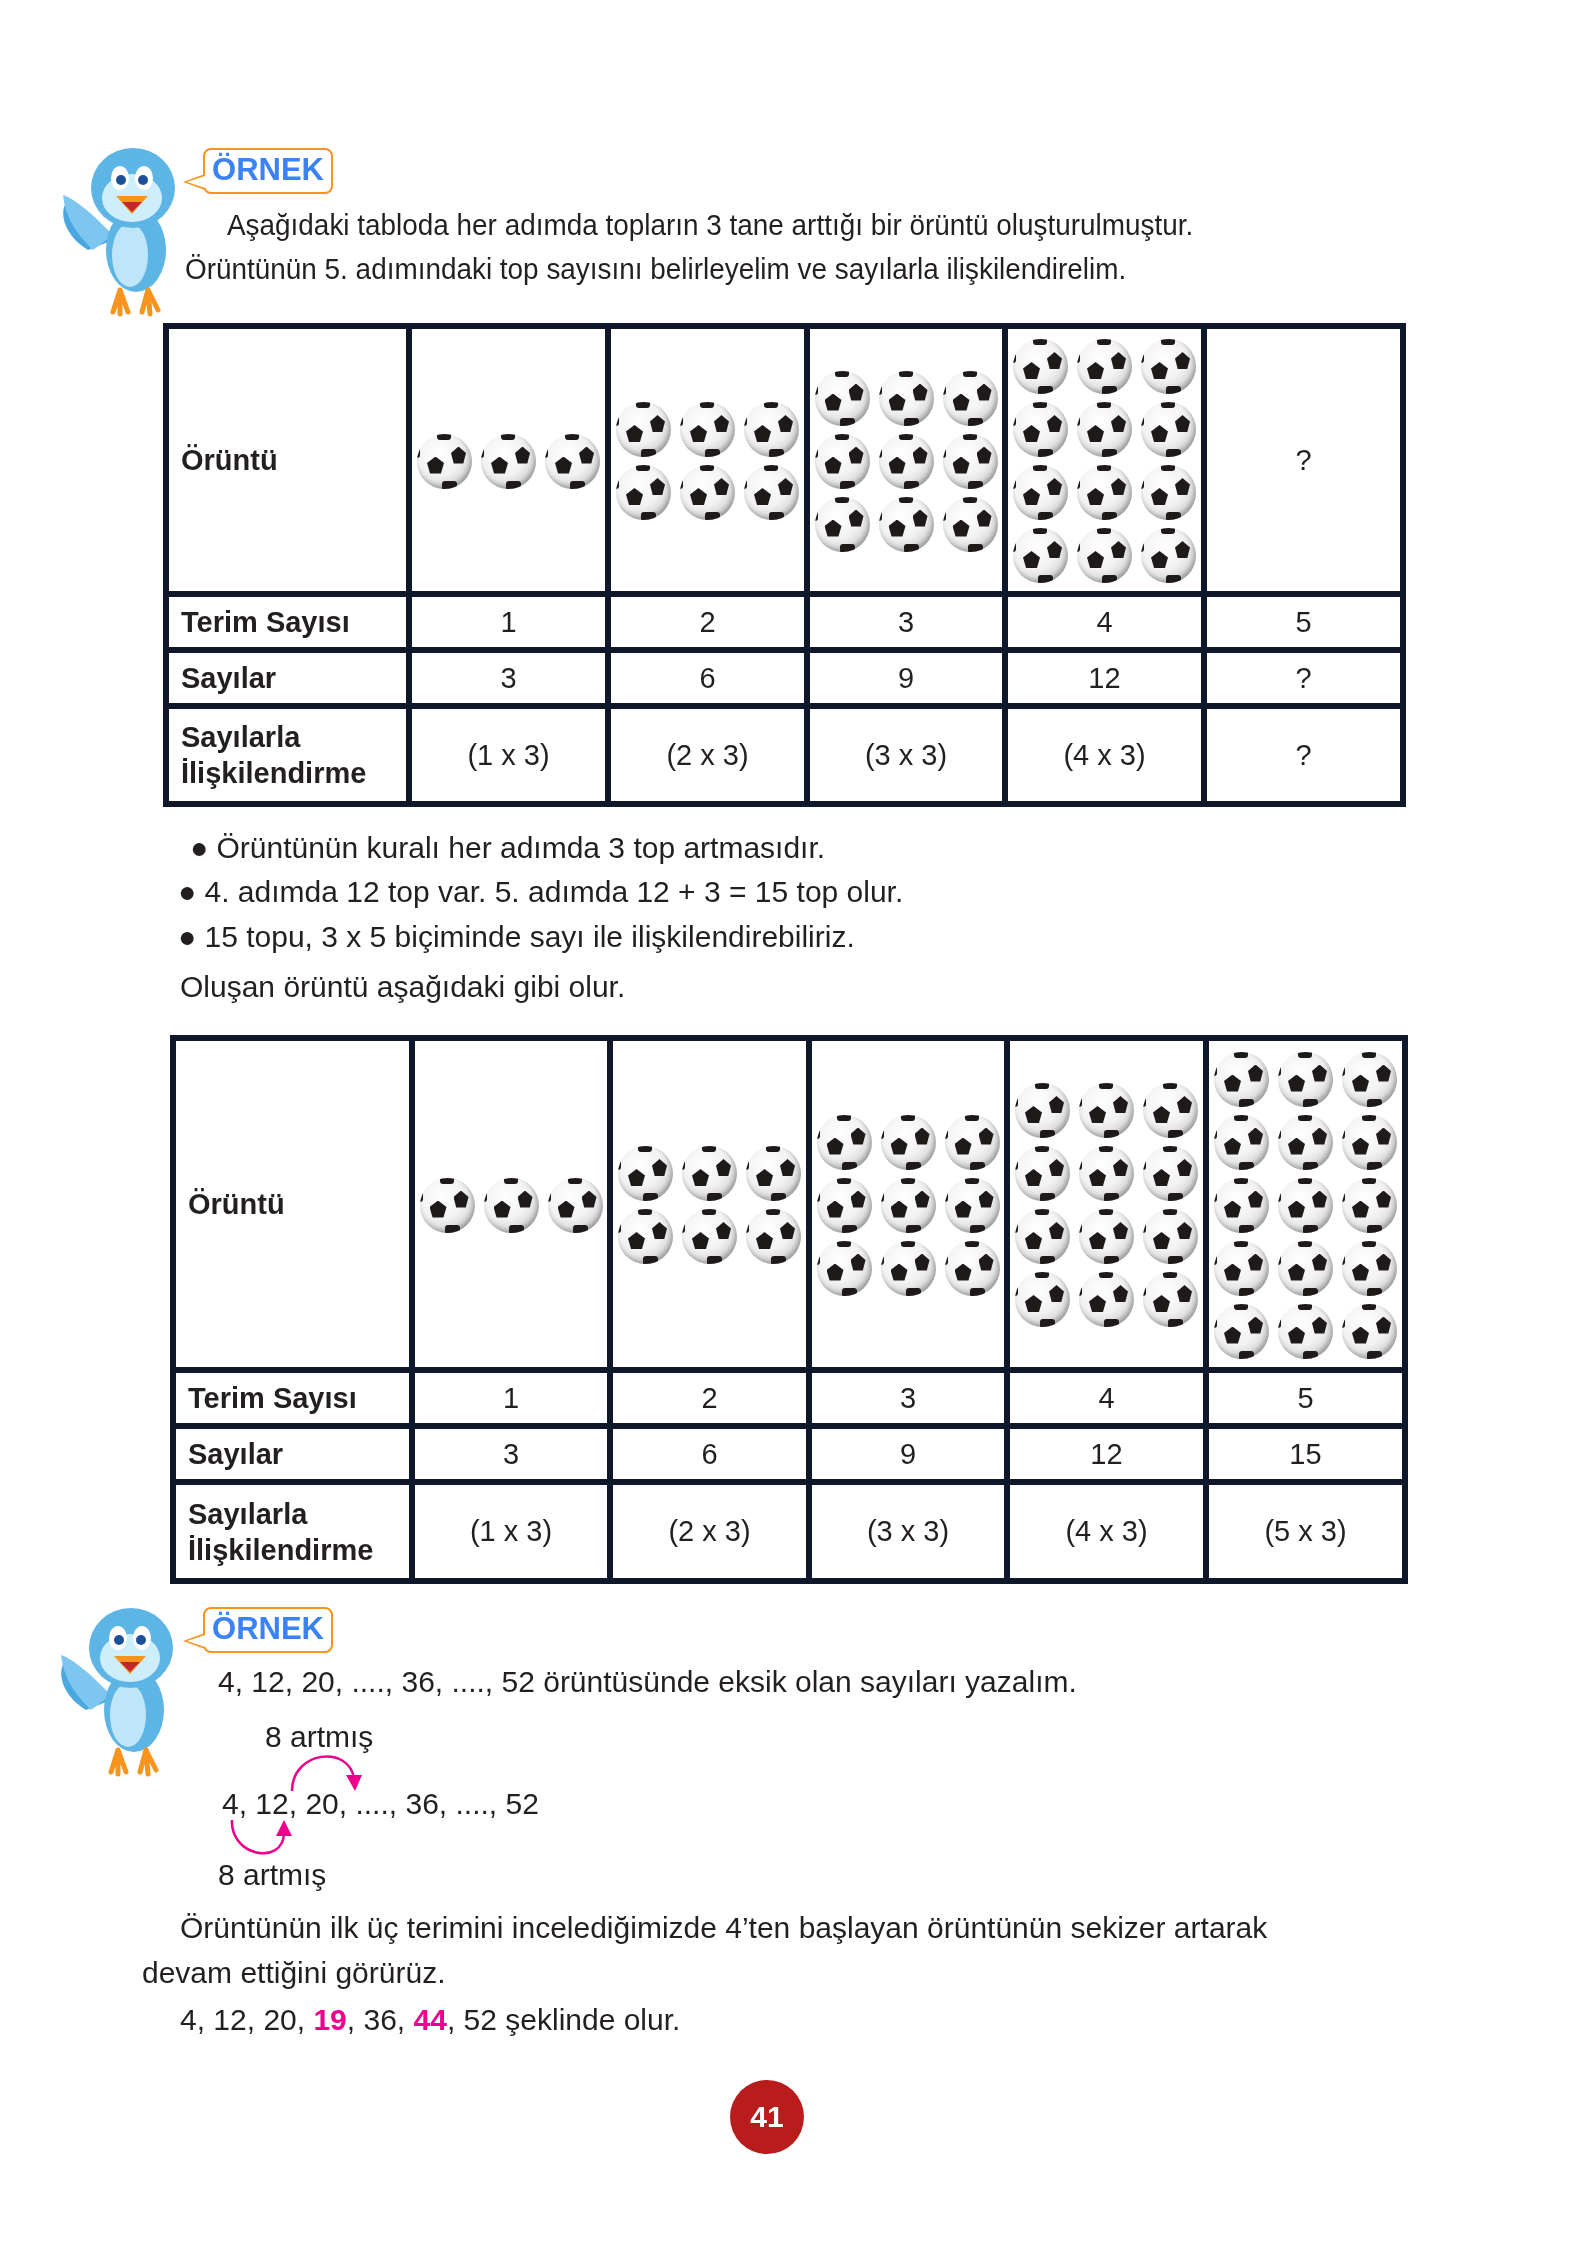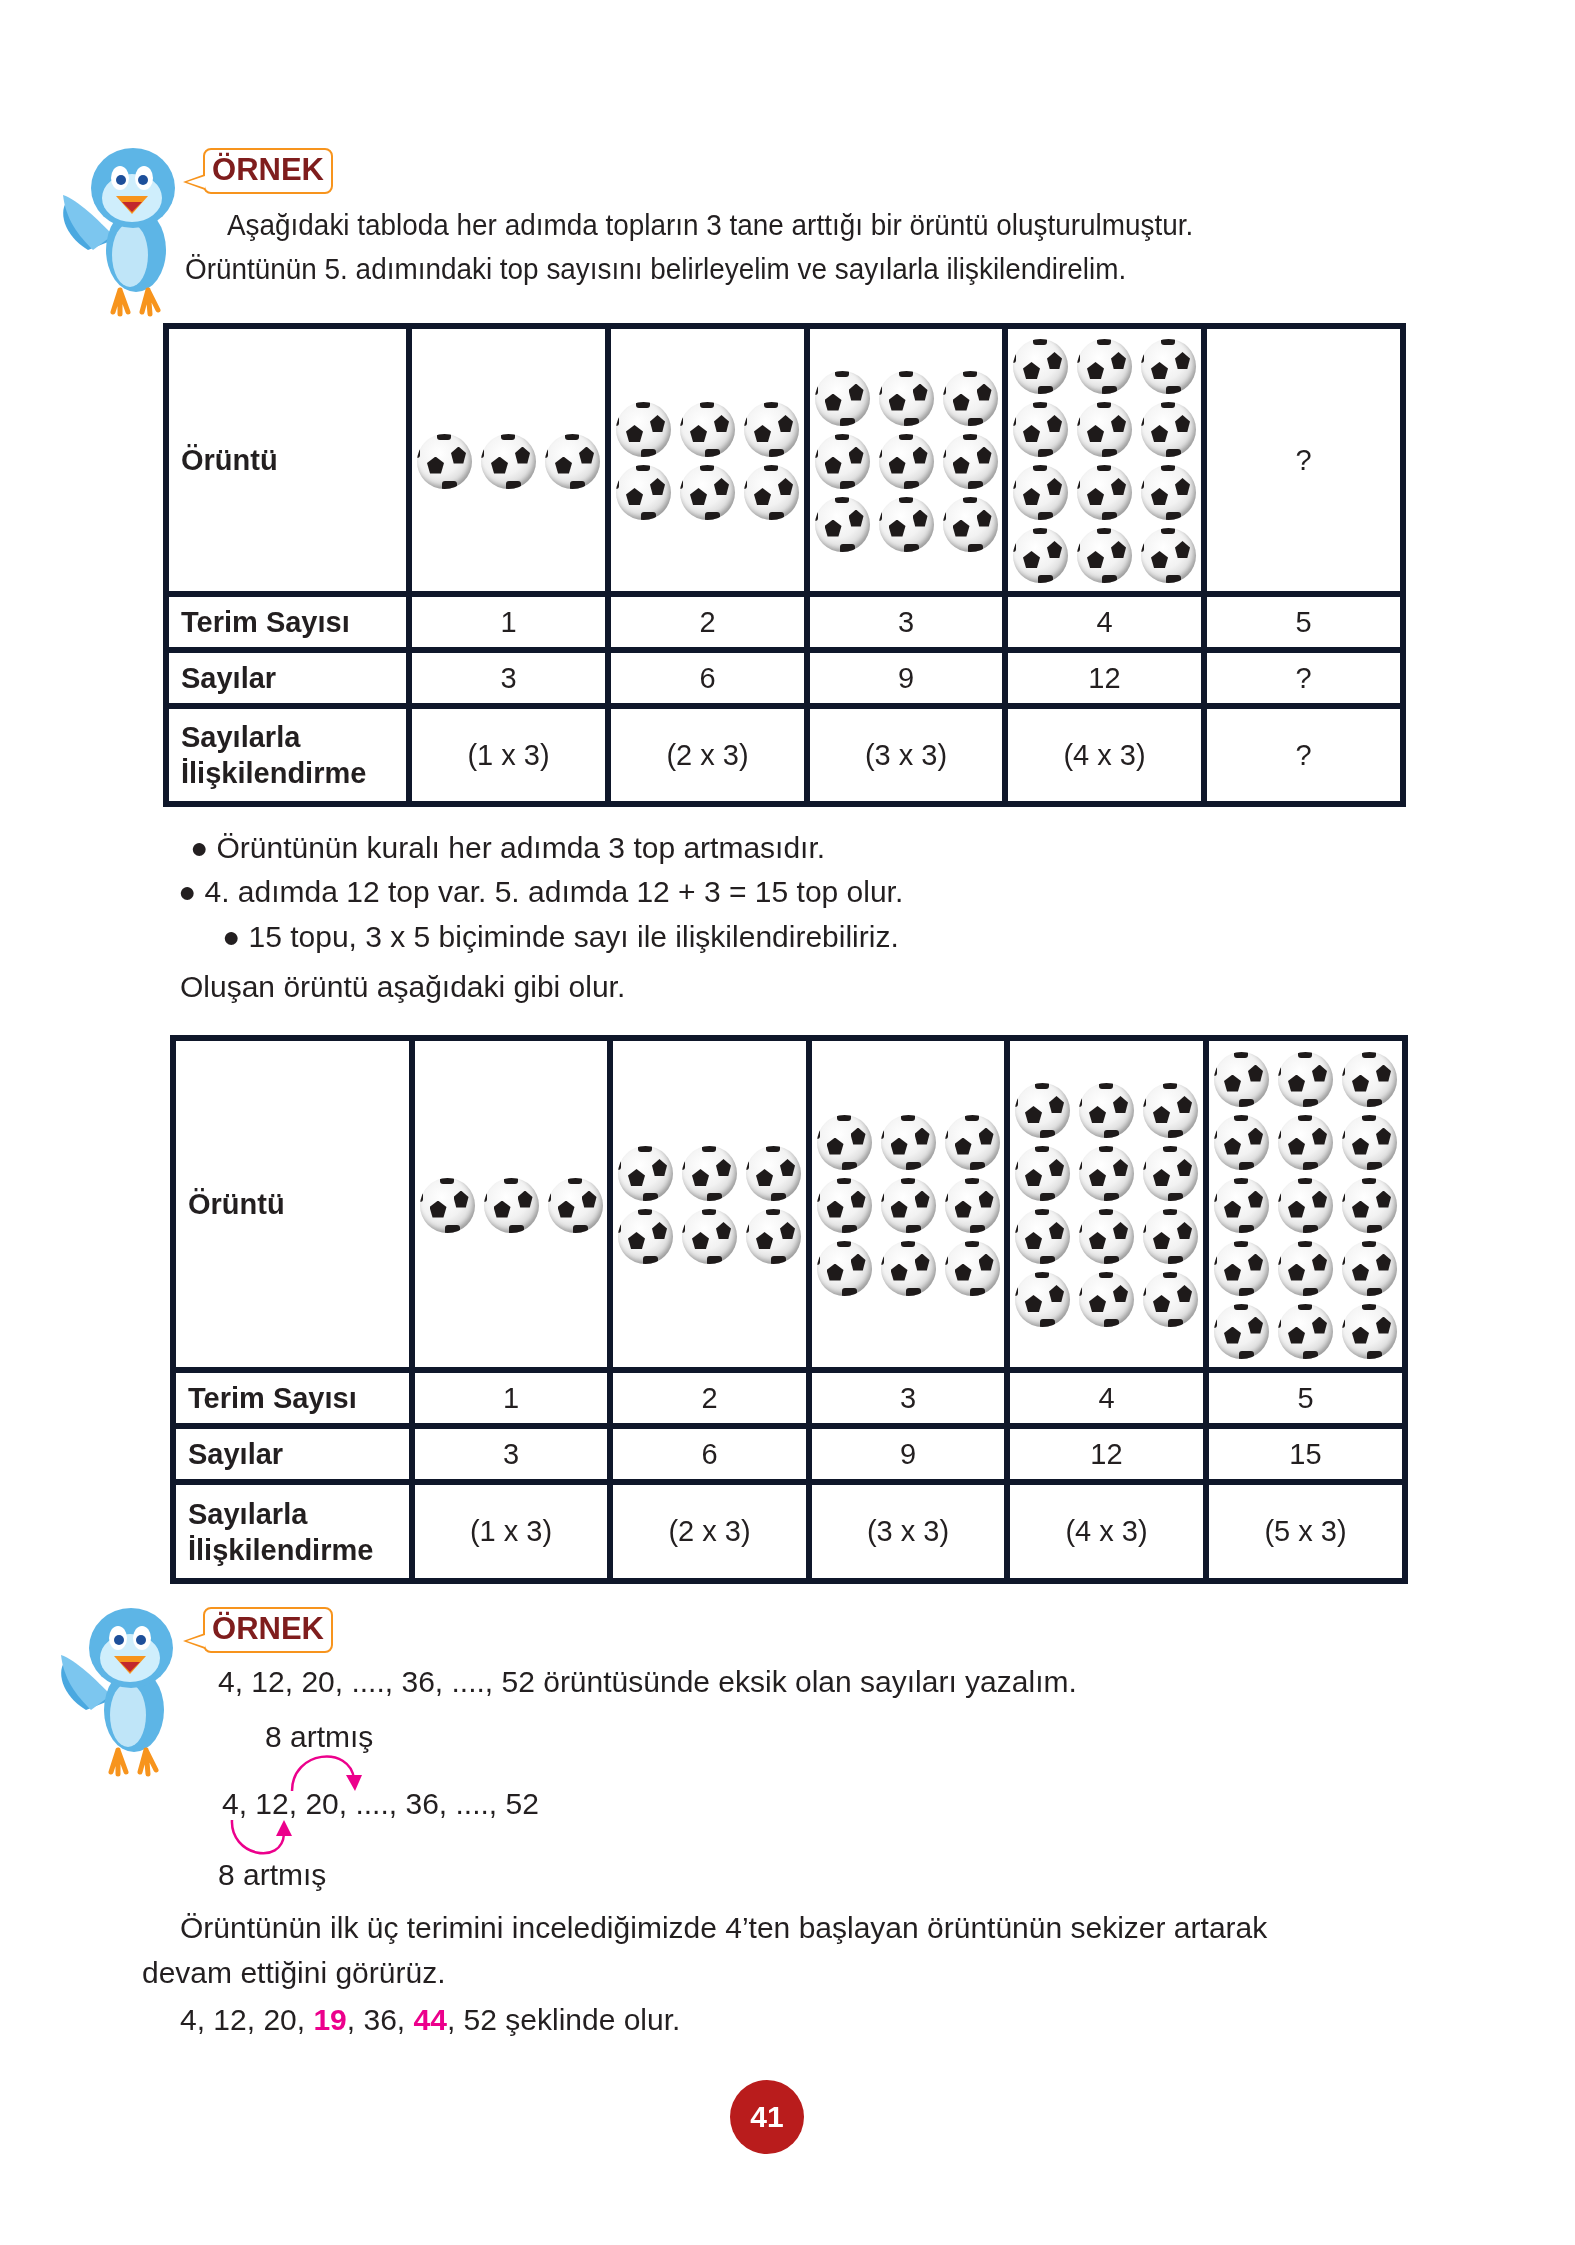--- a/index.html
+++ b/index.html
@@ -2,21 +2,21 @@
 <html><head>
 <meta charset="utf-8">
 <style>
   html, body { margin:0; padding:0; background:#ffffff; }
   body { width:1575px; height:2245px; position:relative; overflow:hidden;
          font-family:"Liberation Sans", sans-serif; color:#231f20; }
   .abs { position:absolute; }
   .txt { position:absolute; font-size:30px; line-height:36px; white-space:nowrap;
          transform-origin:left center; }
   .bubble { position:absolute; border:2px solid #f7941d; border-radius:8px; background:#fff;
-            color:#7f1d1d; font-weight:bold; font-size:31px; line-height:40px; padding:0 6px;
+            color:#3b82f6; font-weight:bold; font-size:31px; line-height:40px; padding:0 6px;
             box-sizing:border-box; text-align:center; }
   .bubble::before { content:""; position:absolute; left:-22px; top:24px; width:0; height:0;
             border-top:8px solid transparent; border-bottom:8px solid transparent;
             border-right:22px solid #f7941d; }
   .bubble::after { content:""; position:absolute; left:-18px; top:26px; width:0; height:0;
             border-top:6px solid transparent; border-bottom:6px solid transparent;
             border-right:18px solid #fff; }
   table.pt { position:absolute; border-collapse:collapse; table-layout:fixed; }
   table.pt td { border:6px solid #0f172a; padding:0; font-size:29px; text-align:center;
                 vertical-align:middle; color:#231f20; }
@@ -350,21 +350,21 @@
     <td>(2 x 3)</td>
     <td>(3 x 3)</td>
     <td>(4 x 3)</td>
     <td>?</td>
   </tr>
 </tbody>
   </table>
 
 <div class="txt" style="left:178px;top:830px;margin-left:12px;"><span>● </span><span>Örüntünün kuralı her adımda 3 top artmasıdır.</span></div>
 <div class="txt" style="left:178px;top:874px;"><span>● </span><span>4. adımda 12 top var. 5. adımda 12 + 3 = 15 top olur.</span></div>
-<div class="txt" style="left:178px;top:919px;margin-left:44px;"><span>● </span><span>15 topu, 3 x 5 biçiminde sayı ile ilişkilendirebiliriz.</span></div>
+<div class="txt" style="left:178px;top:919px;"><span>● </span><span>15 topu, 3 x 5 biçiminde sayı ile ilişkilendirebiliriz.</span></div>
 <div class="txt" style="left:180px;top:969px;">Oluşan örüntü aşağıdaki gibi olur.</div>
 
 <table class="pt" style="left:170px;top:1035px;width:1232px;">
   <colgroup>
       <col style="width:239px">
       <col style="width:198px">
       <col style="width:199px">
       <col style="width:198px">
       <col style="width:199px">
       <col style="width:199px">

